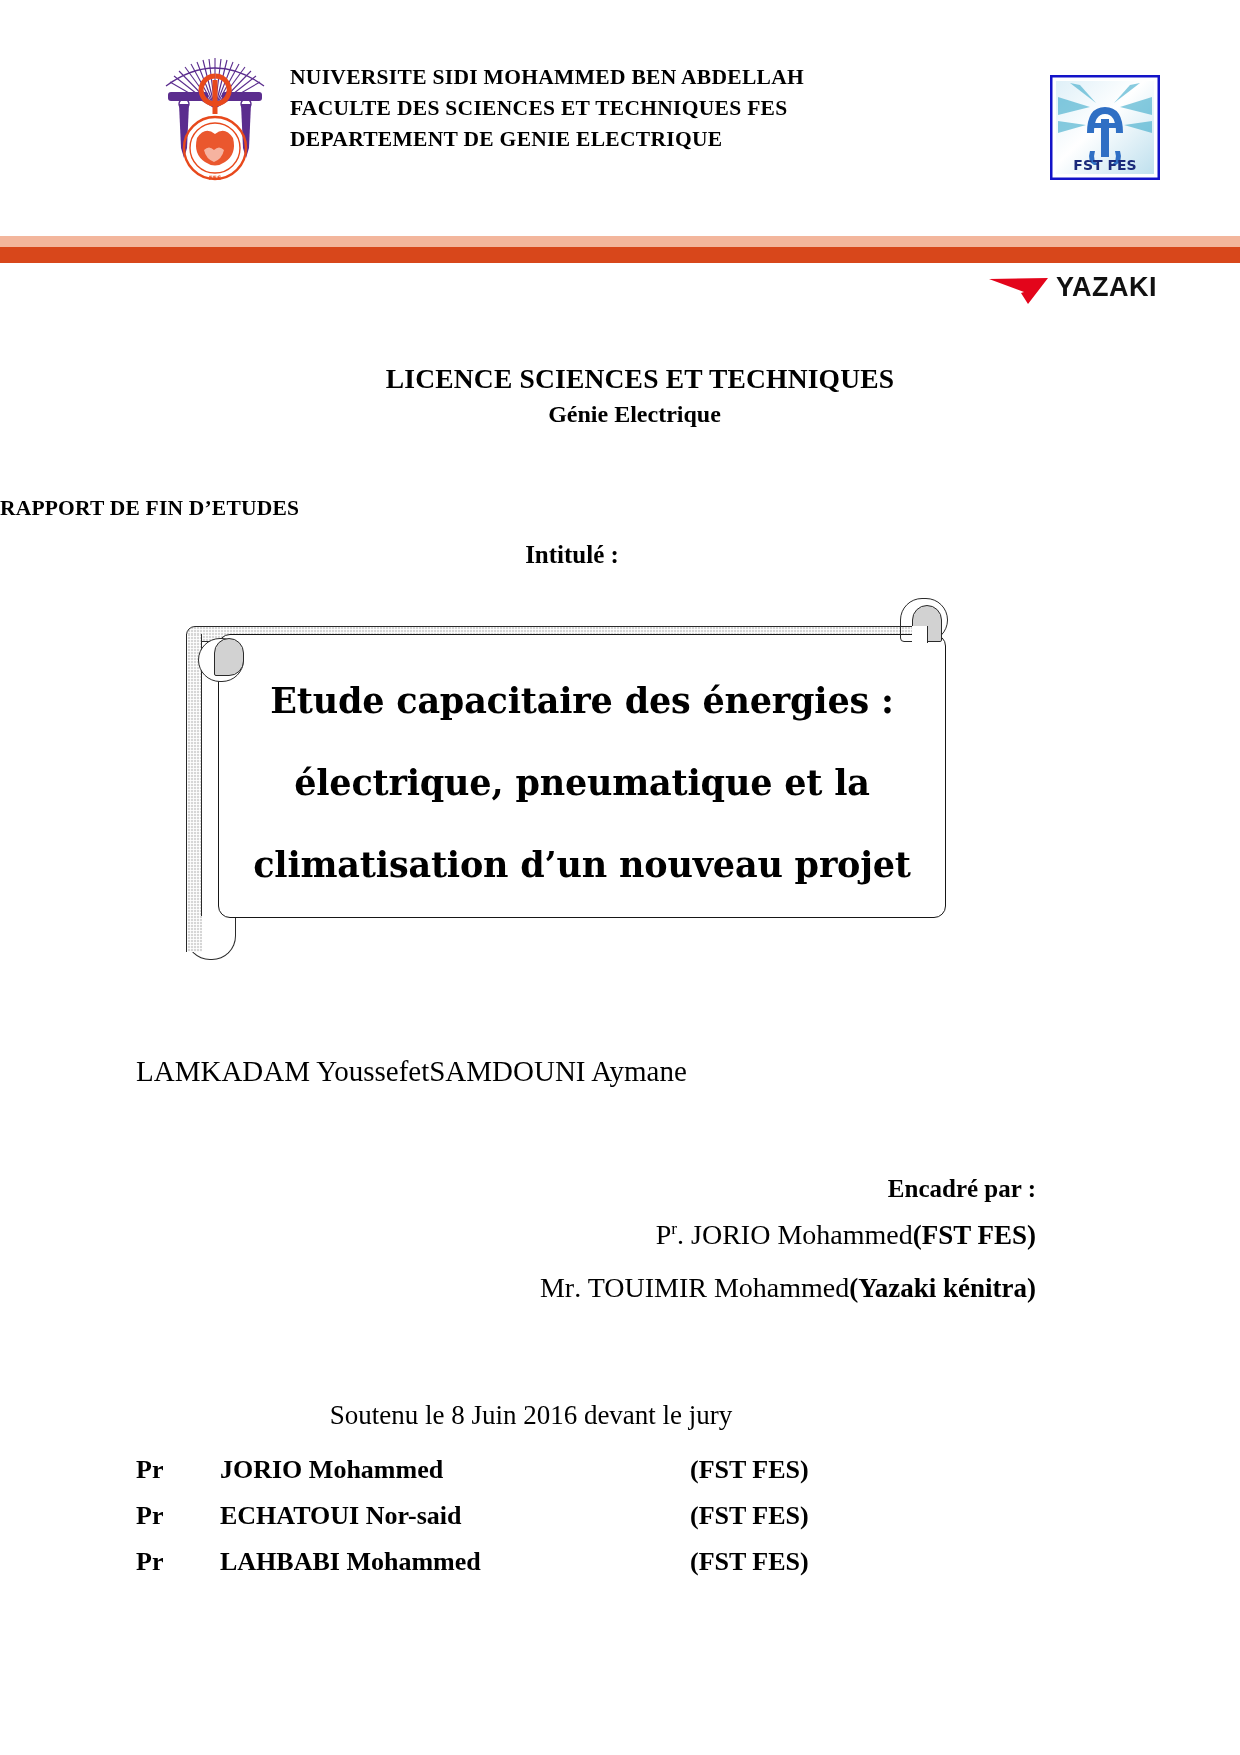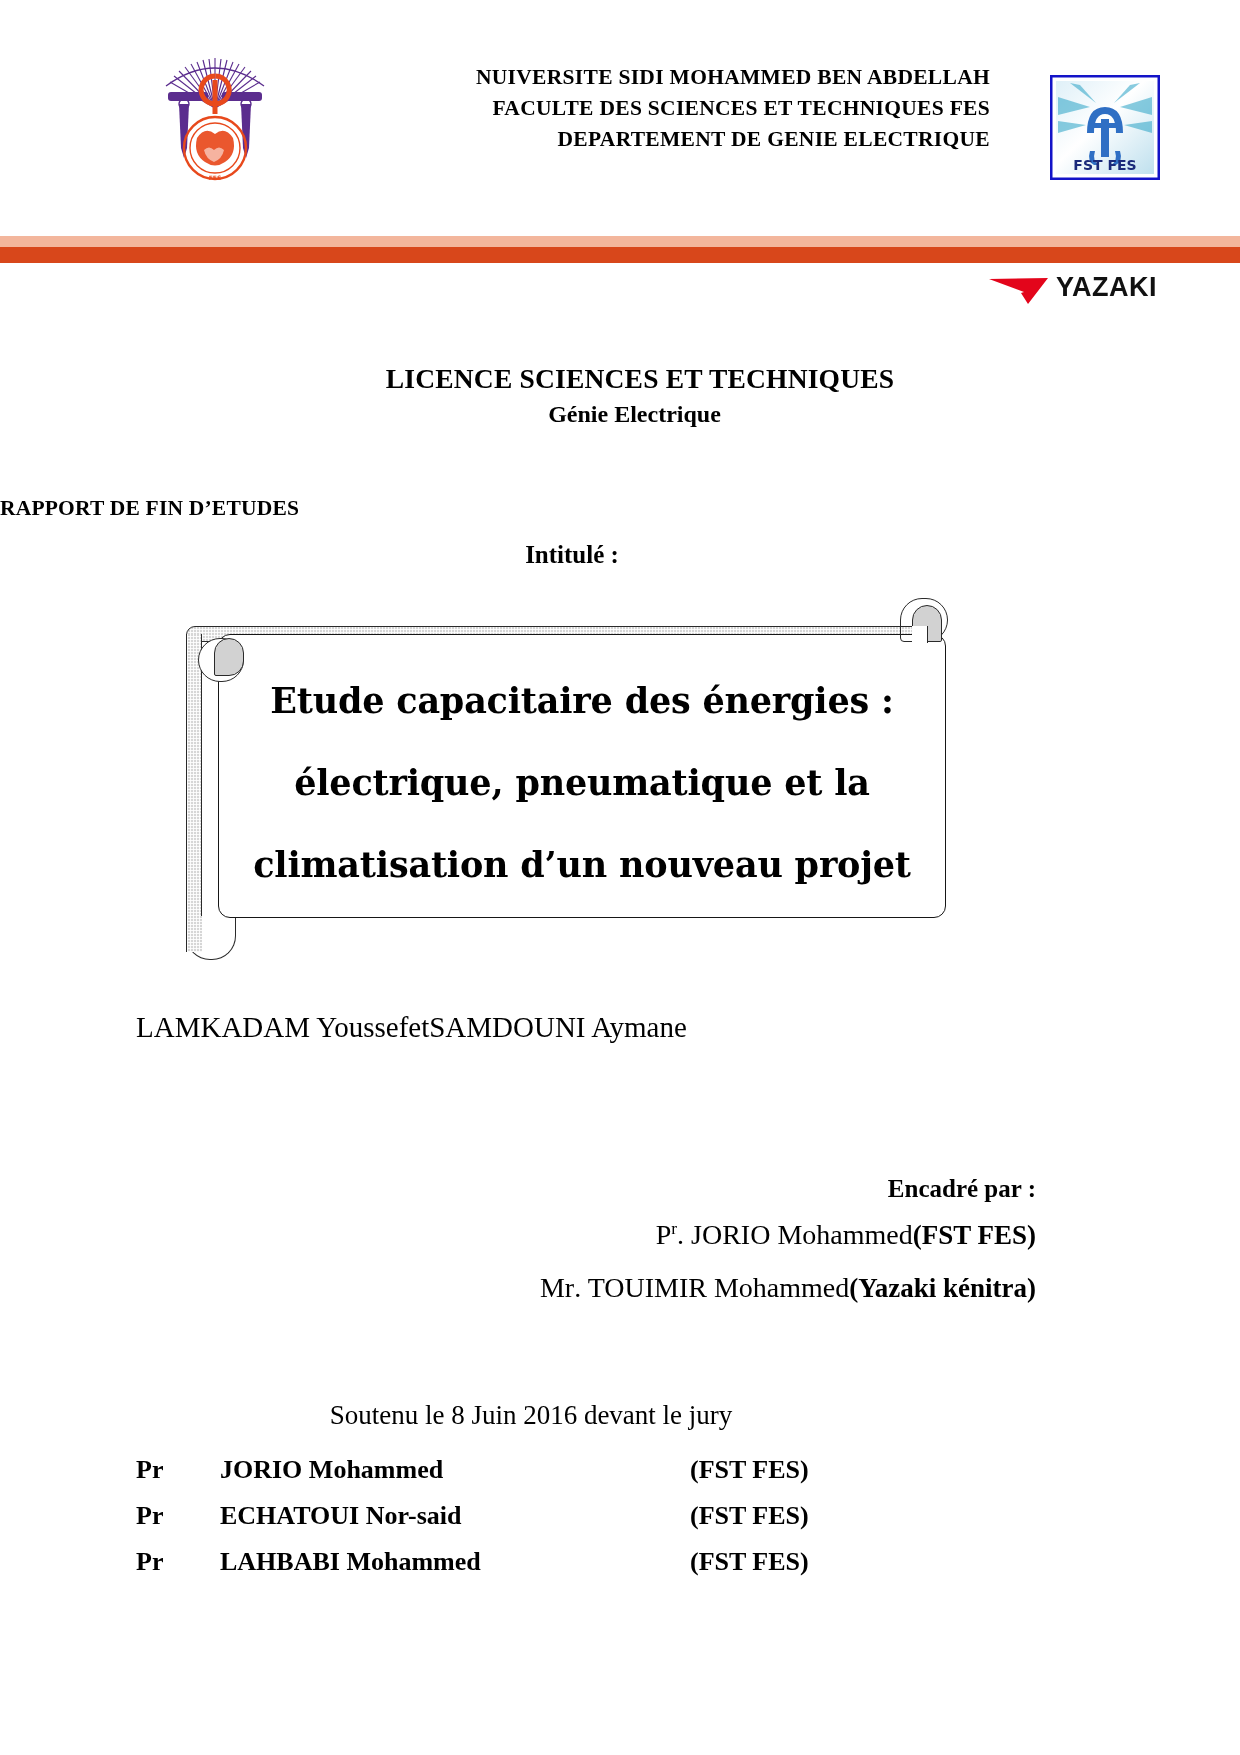--- a/index.html
+++ b/index.html
@@ -36,21 +36,21 @@
     left: 1050px;
     top: 75px;
     width: 110px;
     height: 105px;
   }
   .header-titles {
     position: absolute;
     left: 290px;
     top: 62px;
     width: 700px;
-    text-align: right;
+    text-align: left;
   }
   .header-titles .line {
     font-weight: bold;
     font-size: 21.5px;
     letter-spacing: 0.3px;
     line-height: 31px;
     white-space: nowrap;
   }
 
   
@@ -284,21 +284,21 @@
     font-size: 35px;
     line-height: 82px;
     letter-spacing: -0.2px;
   }
   .scroll-title .tline { display: block; white-space: nowrap; }
 
   
   .authors {
     position: absolute;
     left: 136px;
-    top: 1008px;
+    top: 1052px;
     font-size: 29px;
     line-height: 38px;
   }
 
   
   .supervision {
     position: absolute;
     left: 136px;
     top: 1168px;
     width: 900px;

